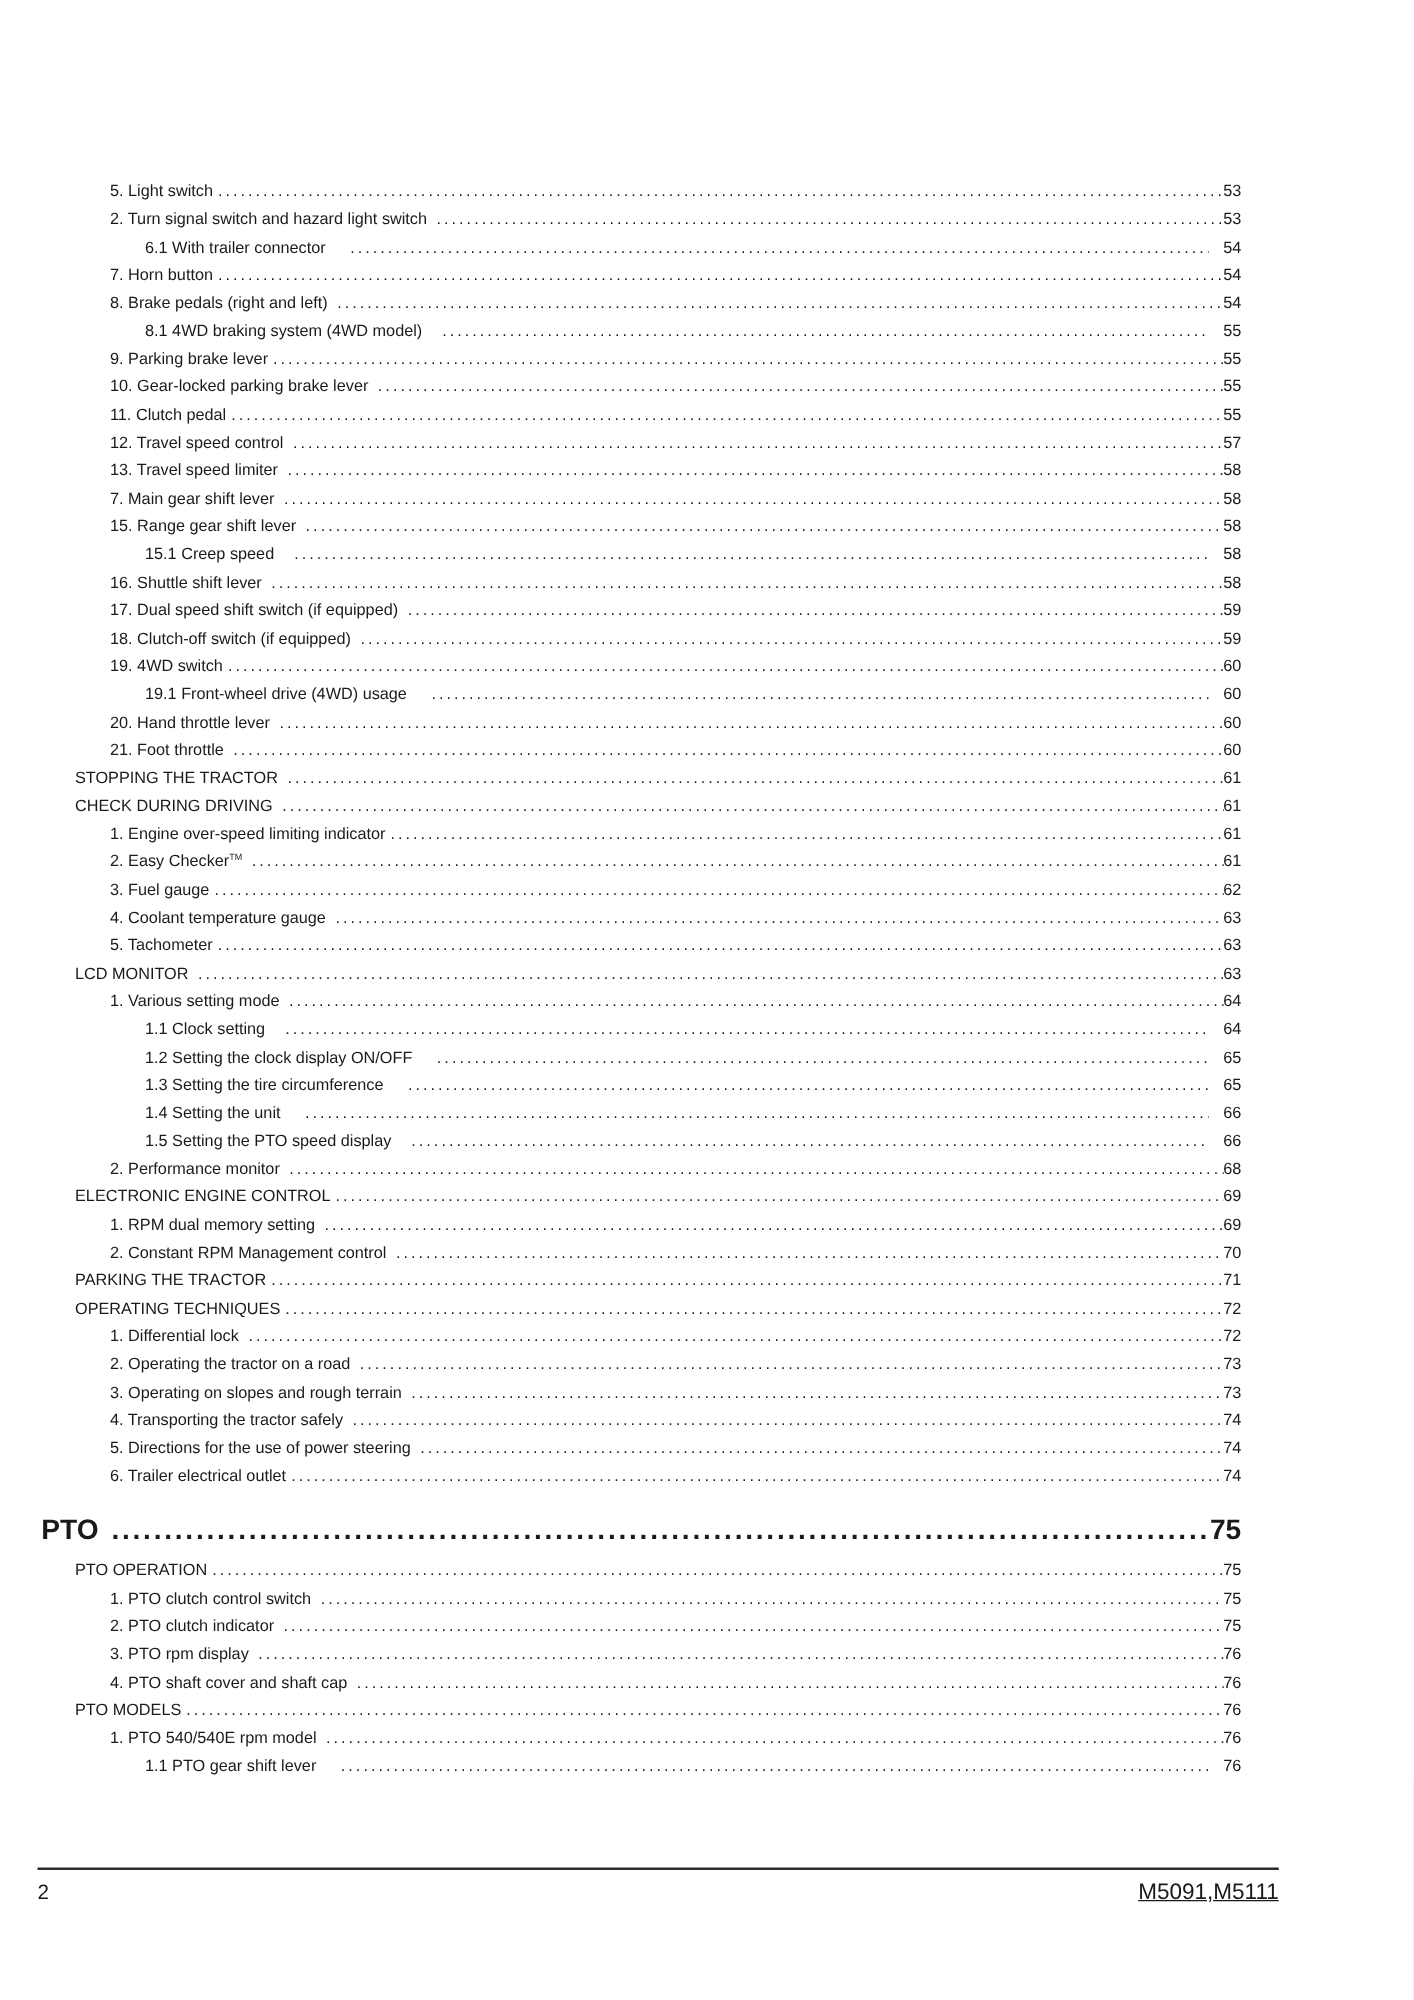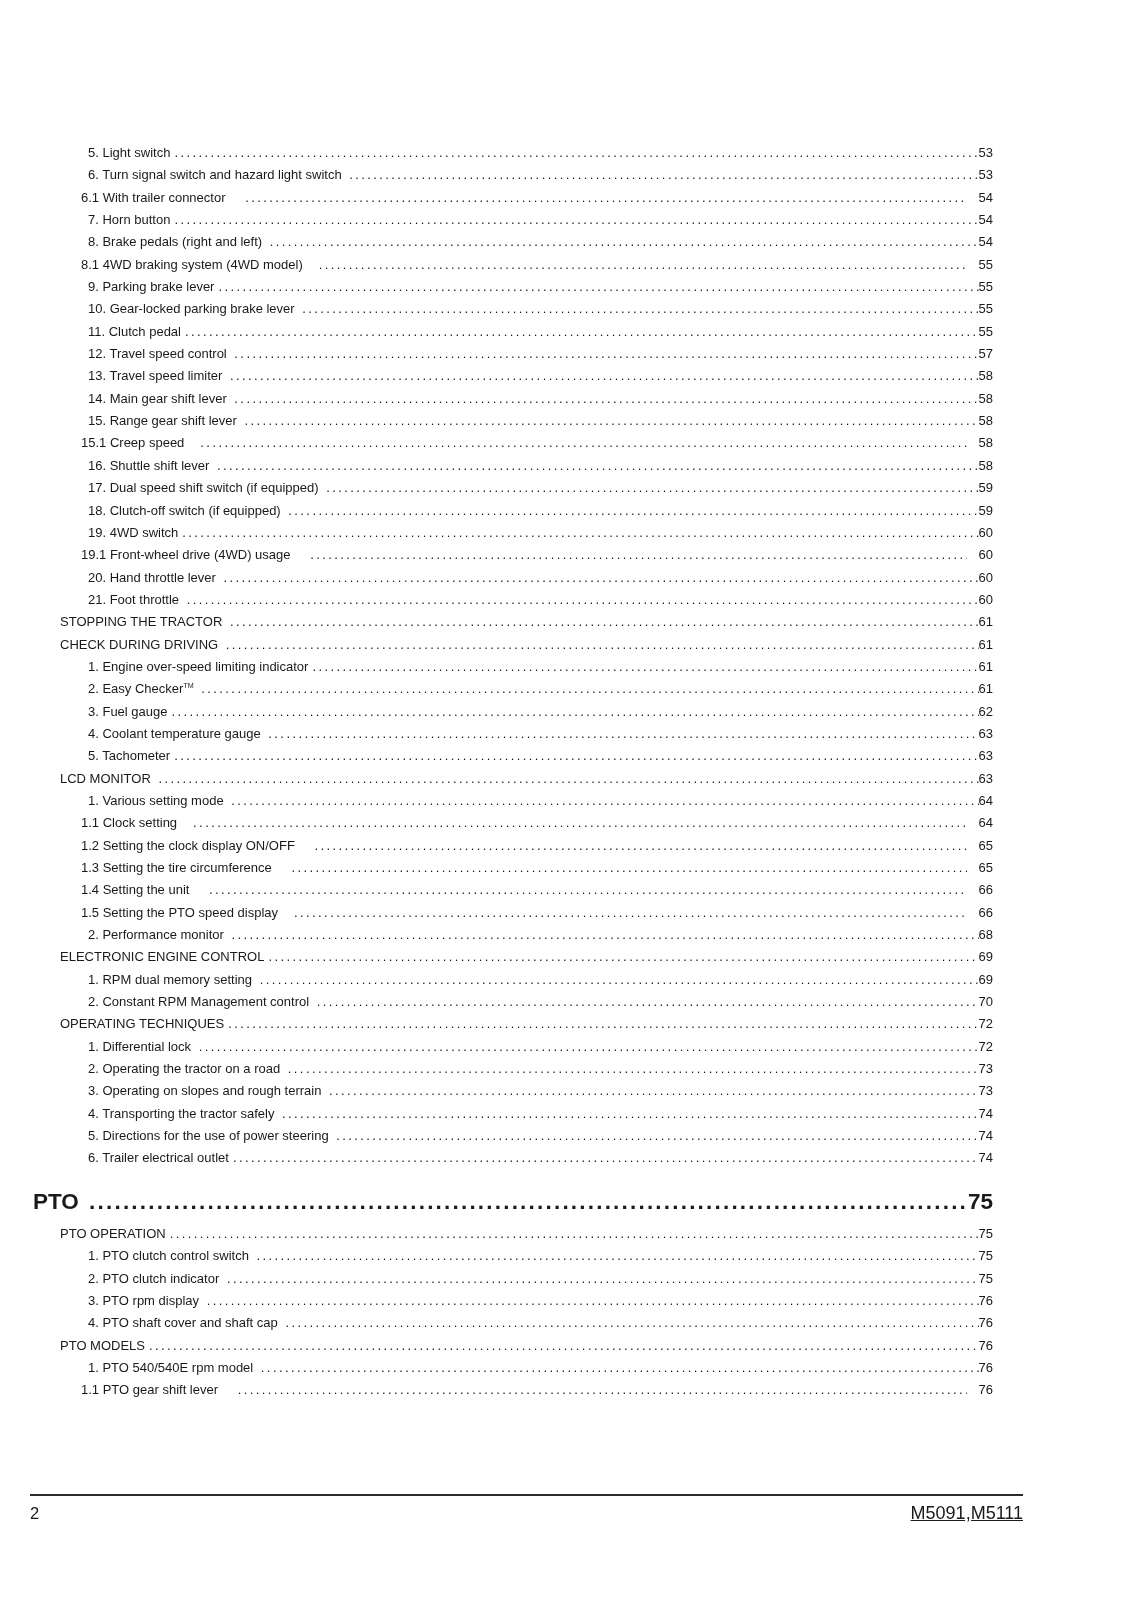--- a/index.html
+++ b/index.html
@@ -19,21 +19,21 @@
   }
   .row{
     display:flex;
     align-items:baseline;
     height:22.35px;
     line-height:22.35px;
     font-size:13px;
   }
   .lvl1{margin-left:27px;justify-content:flex-end;}
   .lvl2{margin-left:55px;}
-  .lvl3{margin-left:48px;gap:12px;}
+  .lvl3{margin-left:83px;gap:12px;}
   .lvl0{
     font-size:22.5px;
     font-weight:700;
     height:34px;
     line-height:32px;
     margin-top:16px;
     margin-bottom:3px;
   }
   .label{white-space:pre;}
   .label .it{margin-top:28px;}
@@ -73,21 +73,21 @@
 
 <div class="page">
 
   <main class="toc">
       <div class="row lvl2">
       <span class="label"><span>5. Light switch</span></span>
       <span class="dots"></span>
       <span class="page-num">53</span>
     </div>
       <div class="row lvl2">
-      <span class="label"><span>6. Turn signal switch and hazard light switch </span></span>
+      <span class="label"><span>2. Turn signal switch and hazard light switch </span></span>
       <span class="dots"></span>
       <span class="page-num">53</span>
     </div>
       <div class="row lvl3">
       <span class="label"><span>6.1 With trailer connector </span></span>
       <span class="dots"></span>
       <span class="page-num">54</span>
     </div>
       <div class="row lvl2">
       <span class="label"><span>7. Horn button</span></span>
@@ -123,21 +123,21 @@
       <span class="label"><span>12. Travel speed control </span></span>
       <span class="dots"></span>
       <span class="page-num">57</span>
     </div>
       <div class="row lvl2">
       <span class="label"><span>13. Travel speed limiter </span></span>
       <span class="dots"></span>
       <span class="page-num">58</span>
     </div>
       <div class="row lvl2">
-      <span class="label"><span>14. Main gear shift lever </span></span>
+      <span class="label"><span>7. Main gear shift lever </span></span>
       <span class="dots"></span>
       <span class="page-num">58</span>
     </div>
       <div class="row lvl2">
       <span class="label"><span>15. Range gear shift lever </span></span>
       <span class="dots"></span>
       <span class="page-num">58</span>
     </div>
       <div class="row lvl3">
       <span class="label"><span>15.1 Creep speed</span></span>
@@ -261,20 +261,25 @@
     </div>
       <div class="row lvl2">
       <span class="label"><span>1. </span><span class="it">RPM dual memory</span><span> setting </span></span>
       <span class="dots"></span>
       <span class="page-num">69</span>
     </div>
       <div class="row lvl2">
       <span class="label"><span>2. </span><span class="it">Constant RPM Management</span><span> control </span></span>
       <span class="dots"></span>
       <span class="page-num">70</span>
+    </div>
+      <div class="row lvl1">
+      <span class="label"><span>PARKING THE TRACTOR</span></span>
+      <span class="dots"></span>
+      <span class="page-num">71</span>
     </div>
       <div class="row lvl1">
       <span class="label"><span>OPERATING TECHNIQUES</span></span>
       <span class="dots"></span>
       <span class="page-num">72</span>
     </div>
       <div class="row lvl2">
       <span class="label"><span>1. Differential lock </span></span>
       <span class="dots"></span>
       <span class="page-num">72</span>

